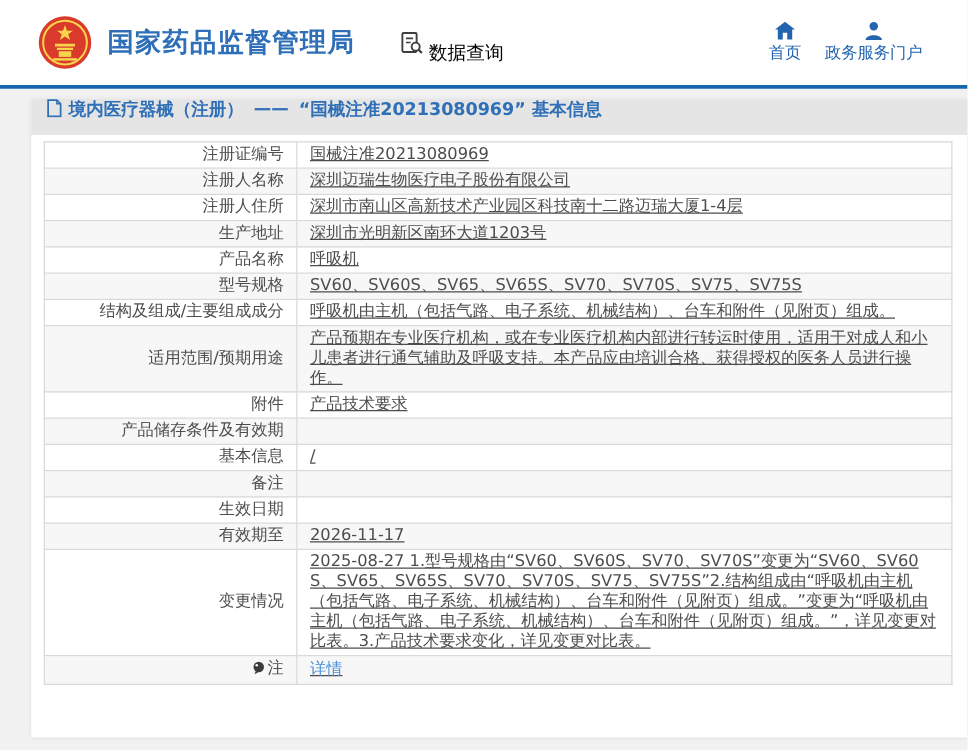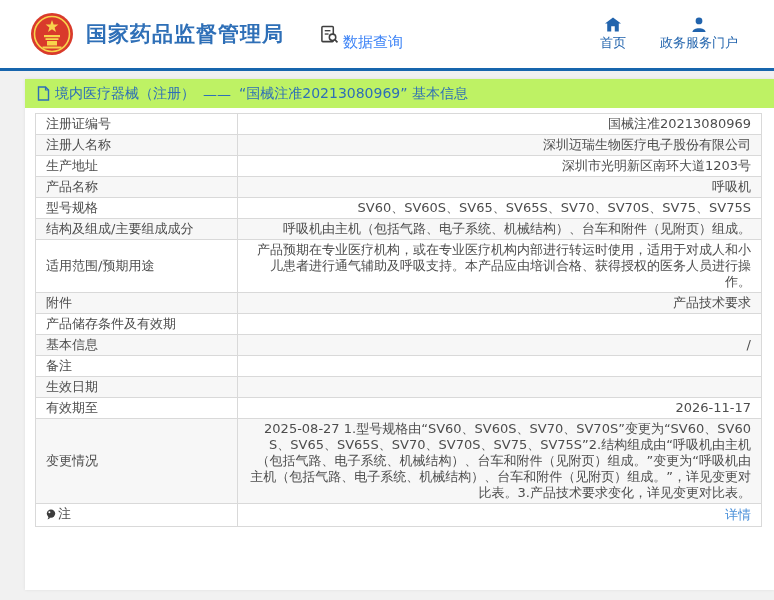--- a/index.html
+++ b/index.html
@@ -14,45 +14,45 @@
     height:71px; background:#fff; border-bottom:3px solid #1765ad;
     display:flex; align-items:center; padding:0 30px 0 30px;
   }
   .logo-group { display:flex; align-items:center; cursor:pointer; }
   .emblem { width:44px; height:44px; flex:0 0 auto; }
   .org-names { margin-left:12px; }
   .org-cn { font-size:21px; font-weight:bold; color:#2e6fb7; letter-spacing:1px; line-height:24px; }
   .org-en { font-size:9px; color:#5b8fc9; line-height:12px; }
   .data-query { display:flex; align-items:center; margin-left:36px; cursor:pointer; }
   .data-query svg { width:19px; height:19px; margin-right:4px; }
-  .data-query-label { font-size:15px; color:#3b82f6;margin-top:16px; }
-  .header-nav { margin-left:auto; display:flex; gap:34px; padding-right:6px; }
+  .data-query-label { font-size:15px; color:#000000;margin-top:16px; }
+  .header-nav { margin-left:auto; display:flex; gap:19px; padding-right:6px; }
   .nav-item { display:flex; flex-direction:column; align-items:center; cursor:pointer; }
   .nav-item svg { width:16px; height:15px; margin-bottom:3px; }
   .nav-label { font-size:13px; color:#2264ad; line-height:16px; white-space:nowrap; }
 
   
   .page { height:526px; padding:8px 0 0 25px; }
   .card { background:#fff; width:749px; height:511px; box-shadow:0 0 3px rgba(0,0,0,0.08); }
   .breadcrumb {
-    height:29px; background:#bef264; display:flex; align-items:center;
-    padding:0 12px; font-size:14px; color:#2e6fb7;
+    height:29px; background:#e5e5e5; display:flex; 
+    padding:0 12px; font-size:14px; color:#2e6fb7;font-weight:bold;
   }
   .breadcrumb svg { width:13px; height:15px; margin-right:5px; flex:0 0 auto; }
   .crumb-sep { margin:0 8px; }
 
   
   .table-wrap { padding:5px 12px 8px 10px; }
   table.info-table { width:727px; border-collapse:collapse; table-layout:fixed; }
   table.info-table td {
     border:1px solid #d9d9d9; font-size:13px; line-height:16px;
     padding:2px 10px; color:#4d4d4d; vertical-align:middle;
   }
-  td.lbl { width:202px; }
-  td.val { text-align:right; word-break:break-all; }
+  td.lbl { width:202px; text-align:right; }
+  td.val { text-align:left; word-break:break-all;text-decoration:underline; }
   tr:nth-child(even) { background:#f7f7f7; }
   .multiline { line-height:17px; padding-top:4px; padding-bottom:4px; }
   a.detail-link { color:#4a90d9; text-decoration:none; cursor:pointer; }
   .note-icon { display:inline-block; vertical-align:-2px; margin-right:2px; }
 </style>
 </head>
 <body>
 
 <header class="site-header">
   <div class="logo-group">
@@ -116,20 +116,24 @@
         <tbody>
           <tr>
             <td class="lbl">注册证编号</td>
             <td class="val">国械注准20213080969</td>
           </tr>
           <tr>
             <td class="lbl">注册人名称</td>
             <td class="val">深圳迈瑞生物医疗电子股份有限公司</td>
           </tr>
           <tr>
+            <td class="lbl">注册人住所</td>
+            <td class="val">深圳市南山区高新技术产业园区科技南十二路迈瑞大厦1-4层</td>
+          </tr>
+          <tr>
             <td class="lbl">生产地址</td>
             <td class="val">深圳市光明新区南环大道1203号</td>
           </tr>
           <tr>
             <td class="lbl">产品名称</td>
             <td class="val">呼吸机</td>
           </tr>
           <tr>
             <td class="lbl">型号规格</td>
             <td class="val">SV60、SV60S、SV65、SV65S、SV70、SV70S、SV75、SV75S</td>

